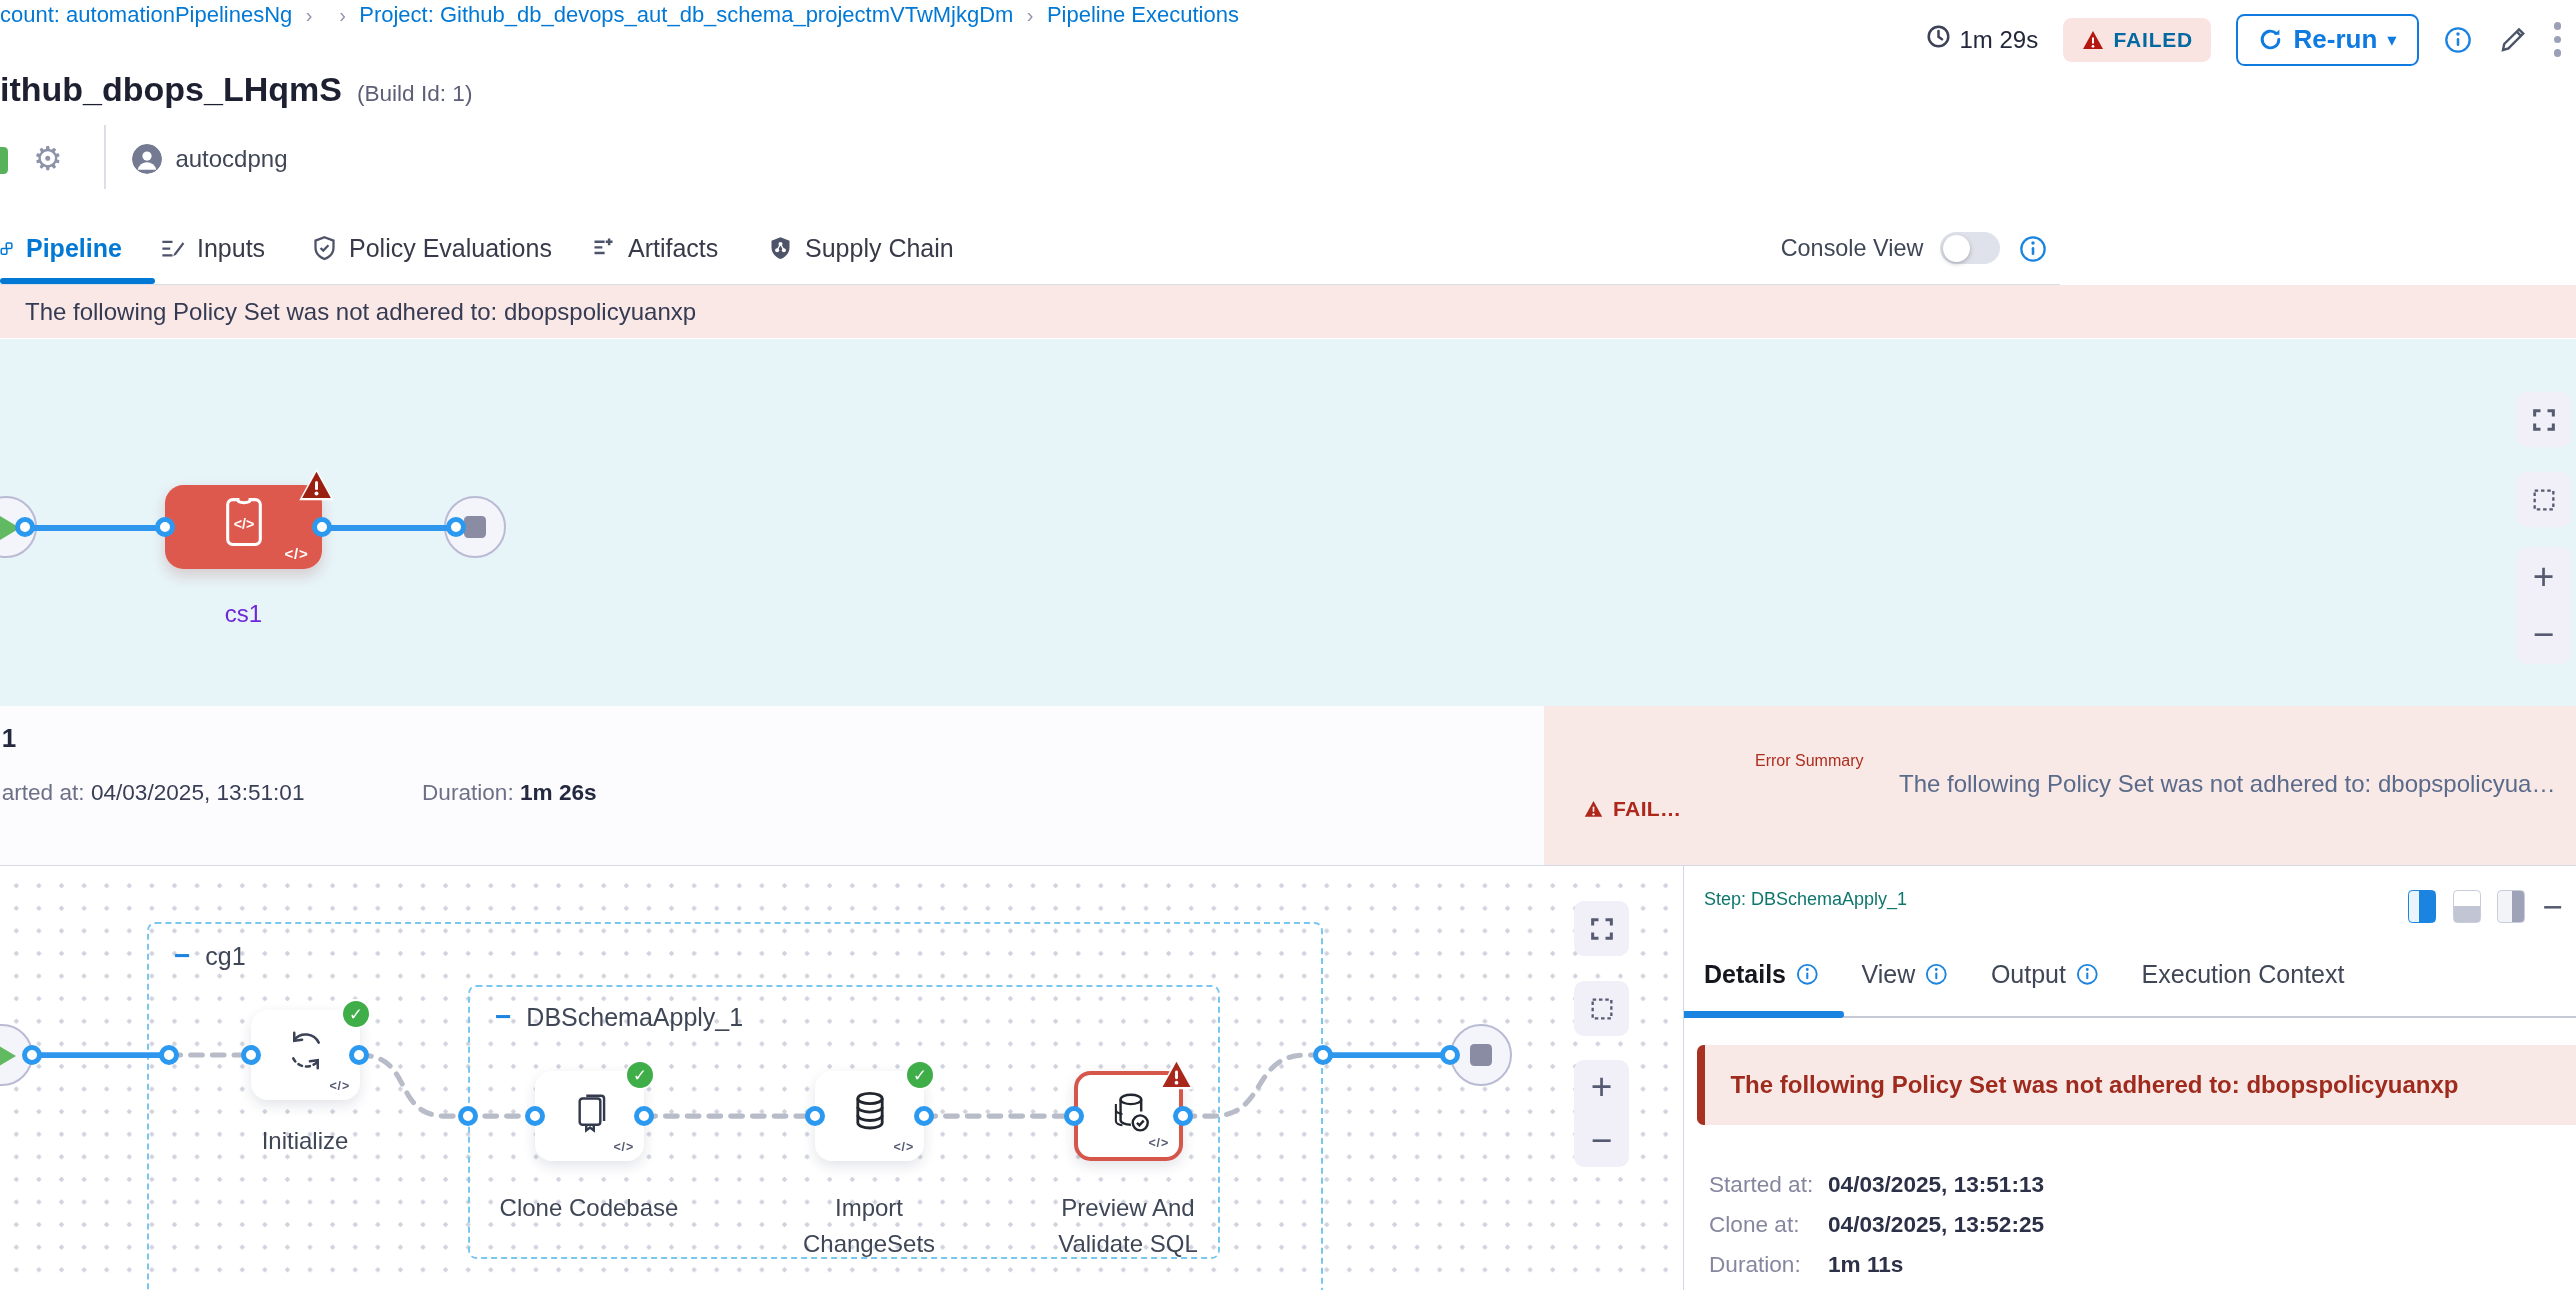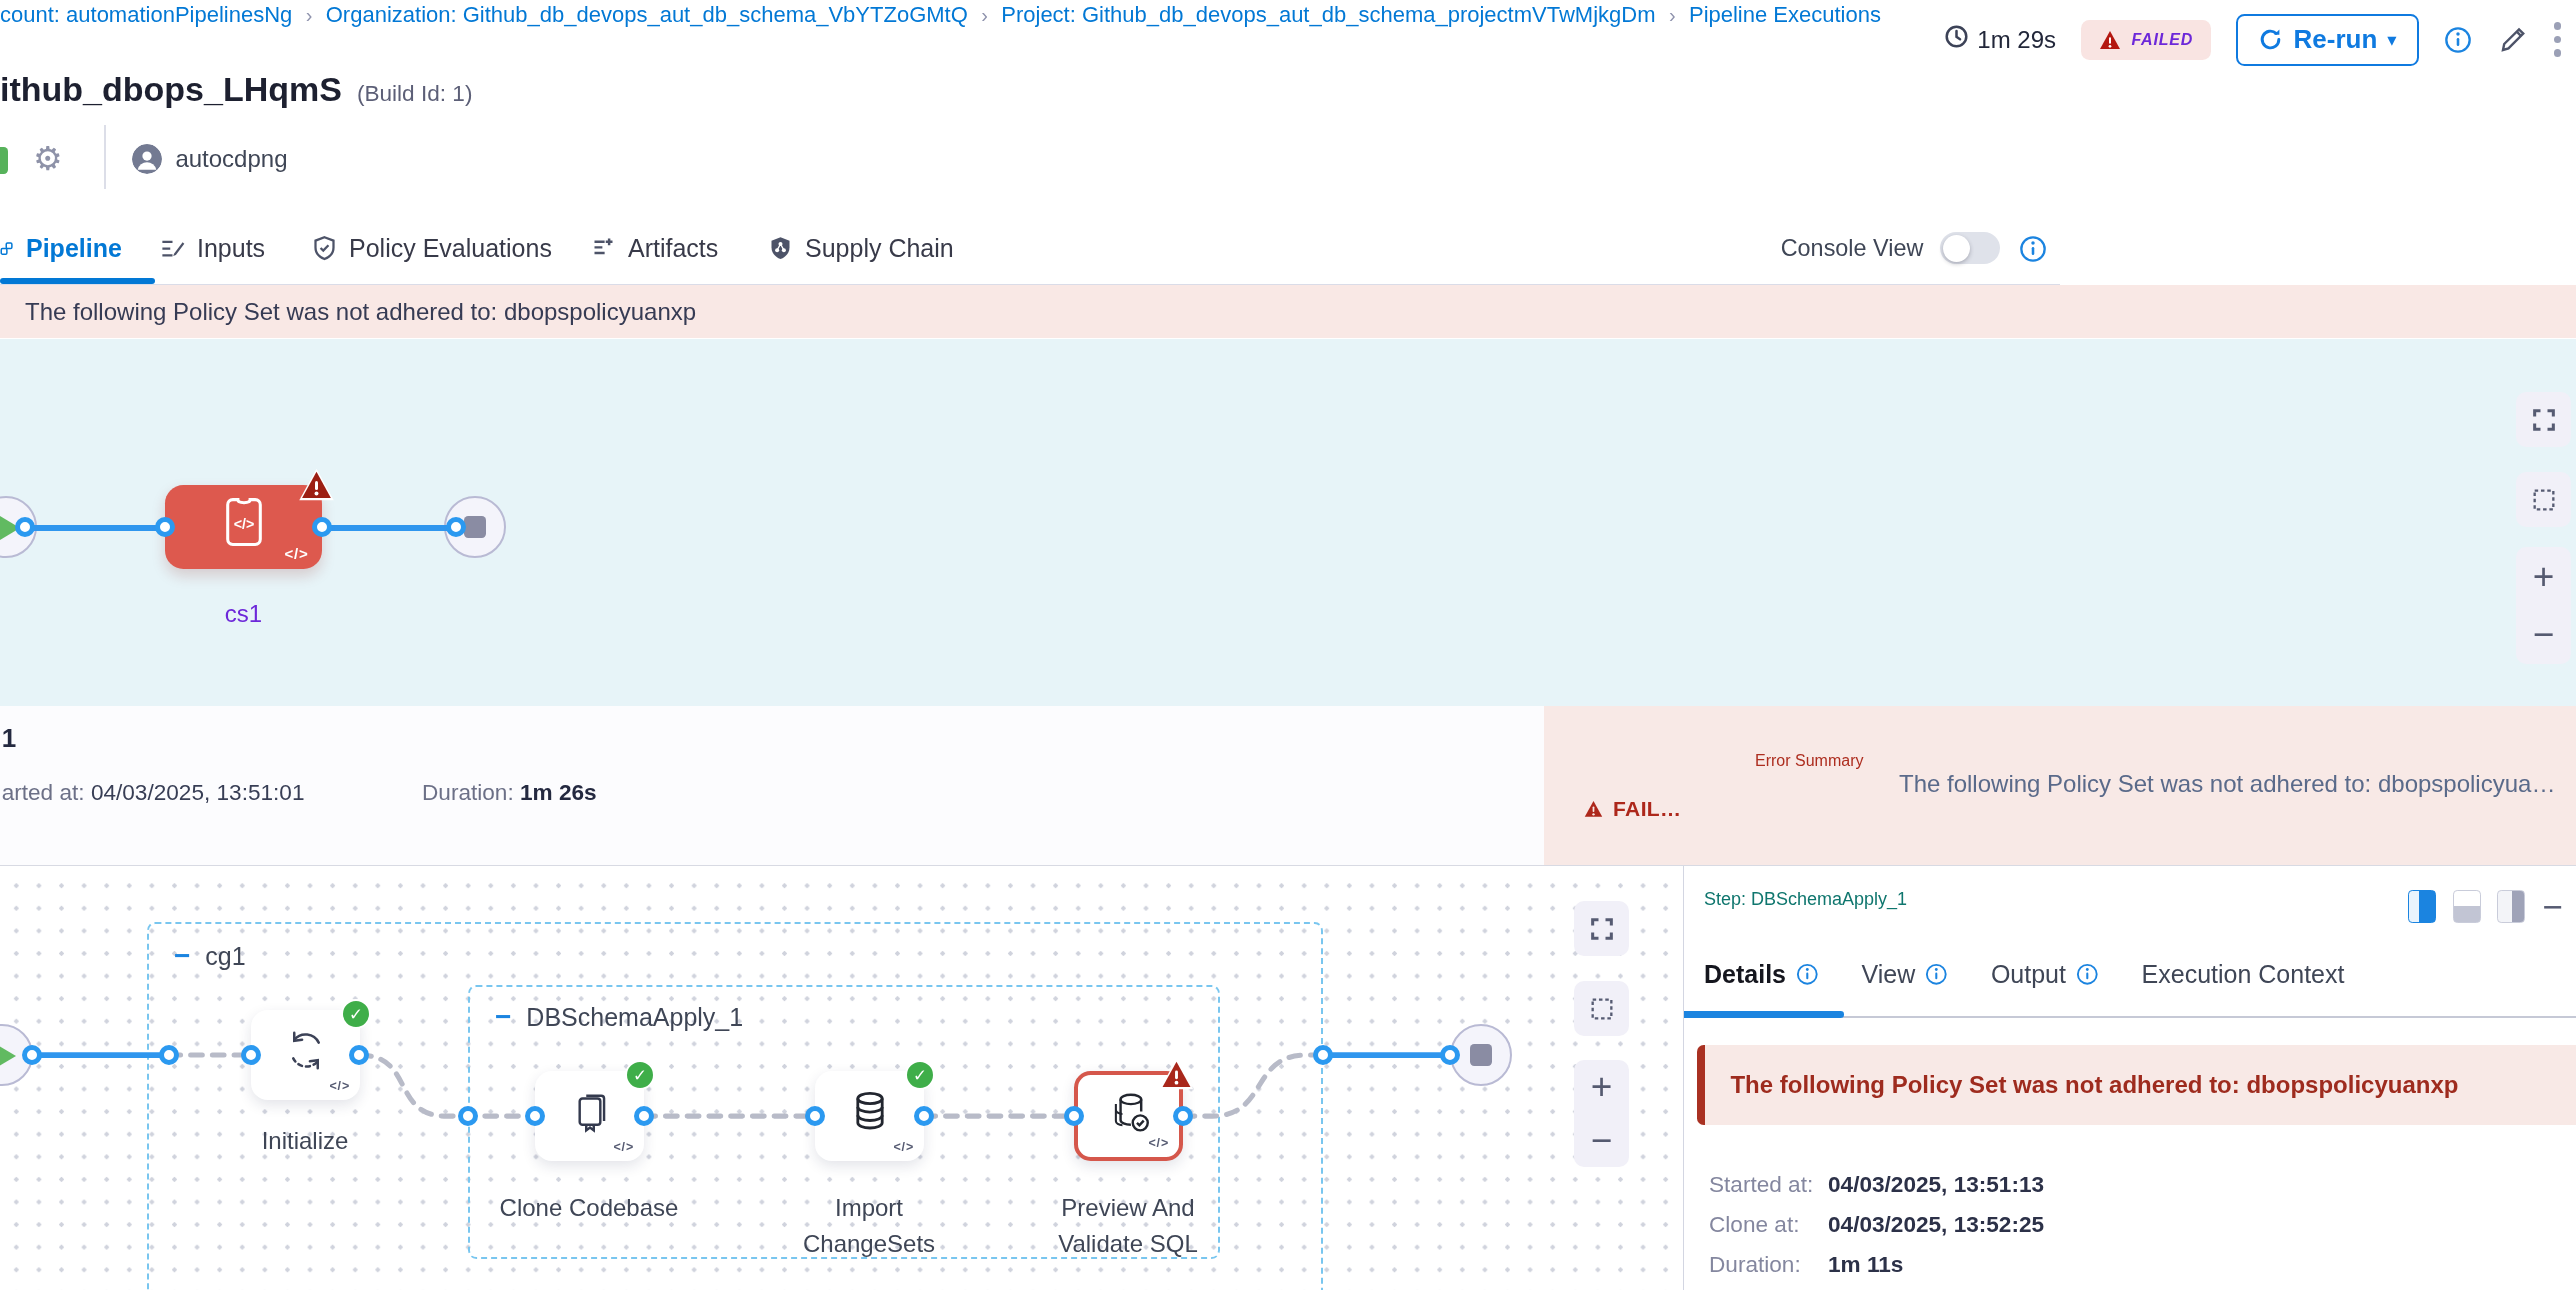--- a/index.html
+++ b/index.html
@@ -8,21 +8,21 @@
   .abs { position:absolute; }
   .app { position:relative; width:2576px; height:1291px; overflow:hidden; }
 
   
   .breadcrumb { left:0; top:28; height:30px; font-size:22px; display:flex; align-items:center; white-space:nowrap; }
   .crumb { color:#0278d5; cursor:pointer; }
   .crumb-sep { color:#8f93ad; margin:0 13.4px; font-size:20px; }
   .hdr-right { right:15px; top:10px; height:59px; display:flex; align-items:center; gap:25px; }
   .duration-pill { display:flex; align-items:center; gap:8.4px; font-size:24px; font-weight:500; color:#22273a; }
   .failed-badge { display:flex; align-items:center; gap:10px; background:#f9e4e2; border-radius:8.4px; padding:10px 18.4px; }
-  .failed-badge span { color:#6d28d9; font-weight:700; font-size:16px; letter-spacing:0.8px;font-style:italic; }
+  .failed-badge span { color:#0369a1; font-weight:700; font-size:21px; letter-spacing:0.8px; }
   .rerun-btn { display:flex; align-items:center; gap:10px; height:52px; padding:0 20px; border:2.5px solid #0f7ae0; border-radius:8.4px; color:#0f7ae0; font-weight:700; font-size:26px; background:#fff; cursor:pointer; }
   .kebab { display:flex; flex-direction:column; gap:5.9px; }
   .kebab i { width:7.5px; height:7.5px; border-radius:50%; background:#9ba0b6; }
 
   .page-title { left:0; top:70px; font-size:34px; font-weight:700; color:#1d2030; display:flex; align-items:baseline; gap:15px; }
   .build-id { font-size:22.6px; font-weight:400; color:#5c5f77; }
   .green-sliver { left:0; top:147px; width:7.5px; height:27px; background:#57b25b; border-radius:0 4.2px 4.2px 0; }
   .gear { left:33px; top:139px; font-size:33px; color:#8e92a8; }
   .meta-div { left:104px; top:125px; width:1.7px; height:64px; background:#dcdee8; }
   .meta-user { left:132px; top:144px; display:flex; align-items:center; gap:13.4px; font-size:24px; color:#3f4656; }
@@ -95,21 +95,20 @@
   .detailrow .dv { position:absolute; left:119px; top:0; color:#2c3148; font-weight:700; white-space:nowrap; }
 </style>
 </head>
 <body>
 
 <div class="app">
 
   <div class="abs breadcrumb">
     <span class="crumb">count: automationPipelinesNg</span>
     <span class="crumb-sep">›</span>
-    <span class="crumb">Organization: Github_db_devops_aut_db_schema_VbYTZoGMtQ</span>
     <span class="crumb-sep">›</span>
     <span class="crumb">Project: Github_db_devops_aut_db_schema_projectmVTwMjkgDm</span>
     <span class="crumb-sep">›</span>
     <span class="crumb">Pipeline Executions</span>
   </div>
 
   <div class="abs hdr-right">
     <div class="duration-pill">
       <span><svg width="25" height="25" viewBox="0 0 24 24">
             <circle cx="12" cy="12" r="9.4" fill="none" stroke="#3c4257" stroke-width="2.4"></circle>

